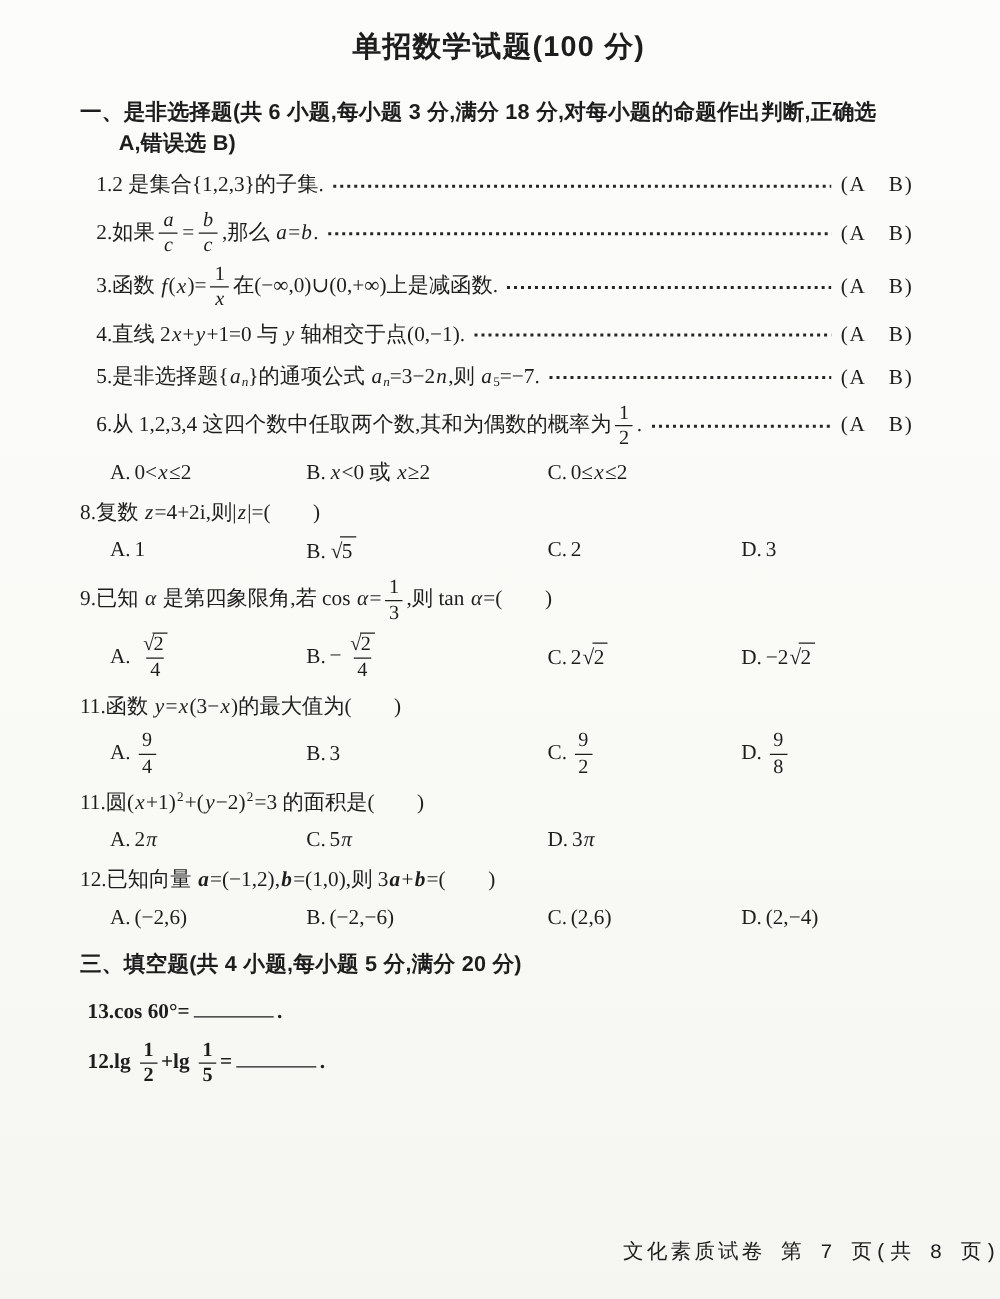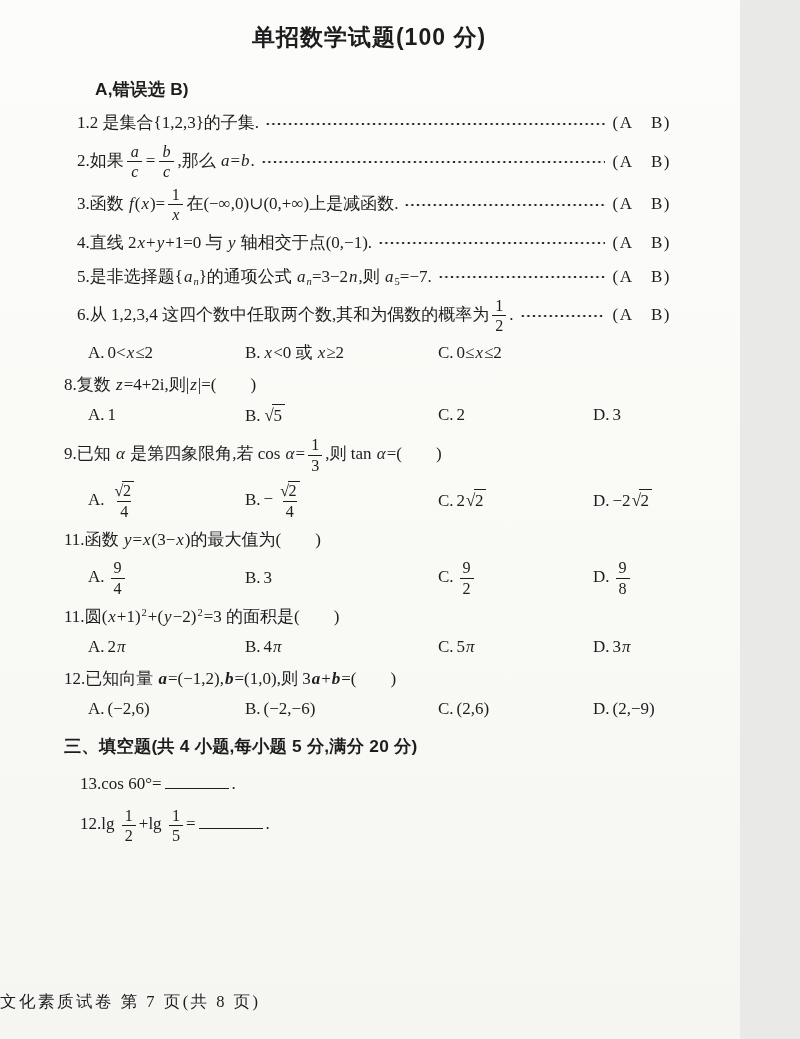--- a/index.html
+++ b/index.html
@@ -1,17 +1,17 @@
 <!DOCTYPE html>
 <html><head>
 <meta charset="utf-8">
 <style>
   html,body{margin:0;padding:0;background:#e9e9e7;}
   .paper{
-    width:740px;height:1039px;box-sizing:border-box;position:relative;overflow:hidden;
+    width:800px;height:1039px;box-sizing:border-box;position:relative;overflow:hidden;
     background:linear-gradient(180deg,#fcfcfa 0%,#f9f9f6 60%,#f5f5f2 100%);
     color:#1d1d1d;
     font-family:"Liberation Serif","DejaVu Serif",serif;
     font-size:17px;line-height:1.35;
     padding:14px 56px 0 64px;
   }
   .title{
     text-align:center;
     font-family:"Liberation Sans","DejaVu Sans",sans-serif;
     font-weight:bold;font-size:23px;letter-spacing:1px;
@@ -31,24 +31,24 @@
     background-size:5.6px 4px;background-repeat:repeat-x;background-position:0 50%;
   }
   .ans{white-space:nowrap;letter-spacing:1.5px;}
   .mcrow{margin:9px 0 3px;white-space:nowrap;}
   .optrow{
     display:grid;grid-template-columns:157px 193px 155px auto;
     padding-left:24px;margin:7px 0 9px;align-items:center;
   }
   .opt{white-space:nowrap;}
   .opt .lbl{margin-right:3px;}
-  .blankrow{margin:11px 16px;white-space:nowrap;}
+  .blankrow{margin:11px 6px;white-space:nowrap;font-weight:bold;}
   .footer{
     position:absolute;left:0;bottom:26px;width:100%;
-    text-align:left;font-size:16.5px;letter-spacing:2.5px;
+    text-align:right;font-size:16.5px;letter-spacing:2.5px;font-family:Liberation Mono, monospace;
   }
   
   .rm{}
   .it{font-style:italic;font-family:"Liberation Serif","DejaVu Serif",serif;padding:0 1px;}
   .bi{font-style:italic;font-weight:bold;padding:0 1px;}
   .sup{font-size:.62em;vertical-align:.55em;padding:0 1px;}
   .sub{font-size:.62em;vertical-align:-.28em;}
   .sub.iti{font-style:italic;}
   .frac{
     display:inline-flex;flex-direction:column;align-items:center;
@@ -61,20 +61,21 @@
   .rbar{border-top:1.35px solid #1d1d1d;padding:0 3px 0 1px;}
   .blankline{display:inline-block;height:1.05em;border-bottom:1.45px solid #1d1d1d;margin:0 3px;vertical-align:baseline;}
 </style>
 </head>
 <body>
 
 <div class="paper">
   <div class="title">单招数学试题(100 分)</div>
   <div id="blocks">
       <div class="sectionh">
+        <div>一、是非选择题(共 6 小题,每小题 3 分,满分 18 分,对每小题的命题作出判断,正确选</div>
         <div class="line2">A,错误选 B)</div>
       </div>
       <div class="tfrow">
         <span class="content"><span class="rm">1.</span><span class="rm">2 是集合{1,2,3}的子集.</span></span>
         <div class="leader"></div>
         <span class="ans">(A　B)</span>
       </div>
       <div class="tfrow">
         <span class="content"><span class="rm">2.</span><span class="rm">如果</span><span class="frac">
             <span class="num"><span class="it">a</span></span>
@@ -167,30 +168,29 @@
             <span class="den"><span class="rm">2</span></span>
           </span></span>
         <span class="opt"><span class="lbl rm">D.</span><span class="frac">
             <span class="num"><span class="rm">9</span></span>
             <span class="den"><span class="rm">8</span></span>
           </span></span>
       </div>
       <div class="mcrow"><span class="content"><span class="rm">11.</span><span class="rm">圆(</span><span class="it">x</span><span class="rm">+1)</span><span class="sup">2</span><span class="rm">+(</span><span class="it">y</span><span class="rm">−2)</span><span class="sup">2</span><span class="rm">=3 的面积是(　　)</span></span></div>
       <div class="optrow">
         <span class="opt"><span class="lbl rm">A.</span><span class="rm">2</span><span class="it">π</span></span>
-        <span class="opt"><span class="lbl rm">B.</span><span class="rm">4</span><span class="it">π</span></span>
         <span class="opt"><span class="lbl rm">C.</span><span class="rm">5</span><span class="it">π</span></span>
         <span class="opt"><span class="lbl rm">D.</span><span class="rm">3</span><span class="it">π</span></span>
       </div>
       <div class="mcrow"><span class="content"><span class="rm">12.</span><span class="rm">已知向量 </span><span class="bi">a</span><span class="rm">=(−1,2),</span><span class="bi">b</span><span class="rm">=(1,0),则 3</span><span class="bi">a</span><span class="rm">+</span><span class="bi">b</span><span class="rm">=(　　)</span></span></div>
       <div class="optrow">
         <span class="opt"><span class="lbl rm">A.</span><span class="rm">(−2,6)</span></span>
         <span class="opt"><span class="lbl rm">B.</span><span class="rm">(−2,−6)</span></span>
         <span class="opt"><span class="lbl rm">C.</span><span class="rm">(2,6)</span></span>
-        <span class="opt"><span class="lbl rm">D.</span><span class="rm">(2,−9)</span></span>
+        <span class="opt"><span class="lbl rm">D.</span><span class="rm">(2,−4)</span></span>
       </div>
       <div class="sectionh">
         <div>三、填空题(共 4 小题,每小题 5 分,满分 20 分)</div>
       </div>
       <div class="blankrow"><span class="content"><span class="rm">13.</span><span class="rm">cos 60°=</span><span class="blankline" style="width: 64px;"></span><span class="rm">.</span></span></div>
       <div class="blankrow"><span class="content"><span class="rm">12.</span><span class="rm">lg </span><span class="frac">
             <span class="num"><span class="rm">1</span></span>
             <span class="den"><span class="rm">2</span></span>
           </span><span class="rm">+lg </span><span class="frac">
             <span class="num"><span class="rm">1</span></span>

